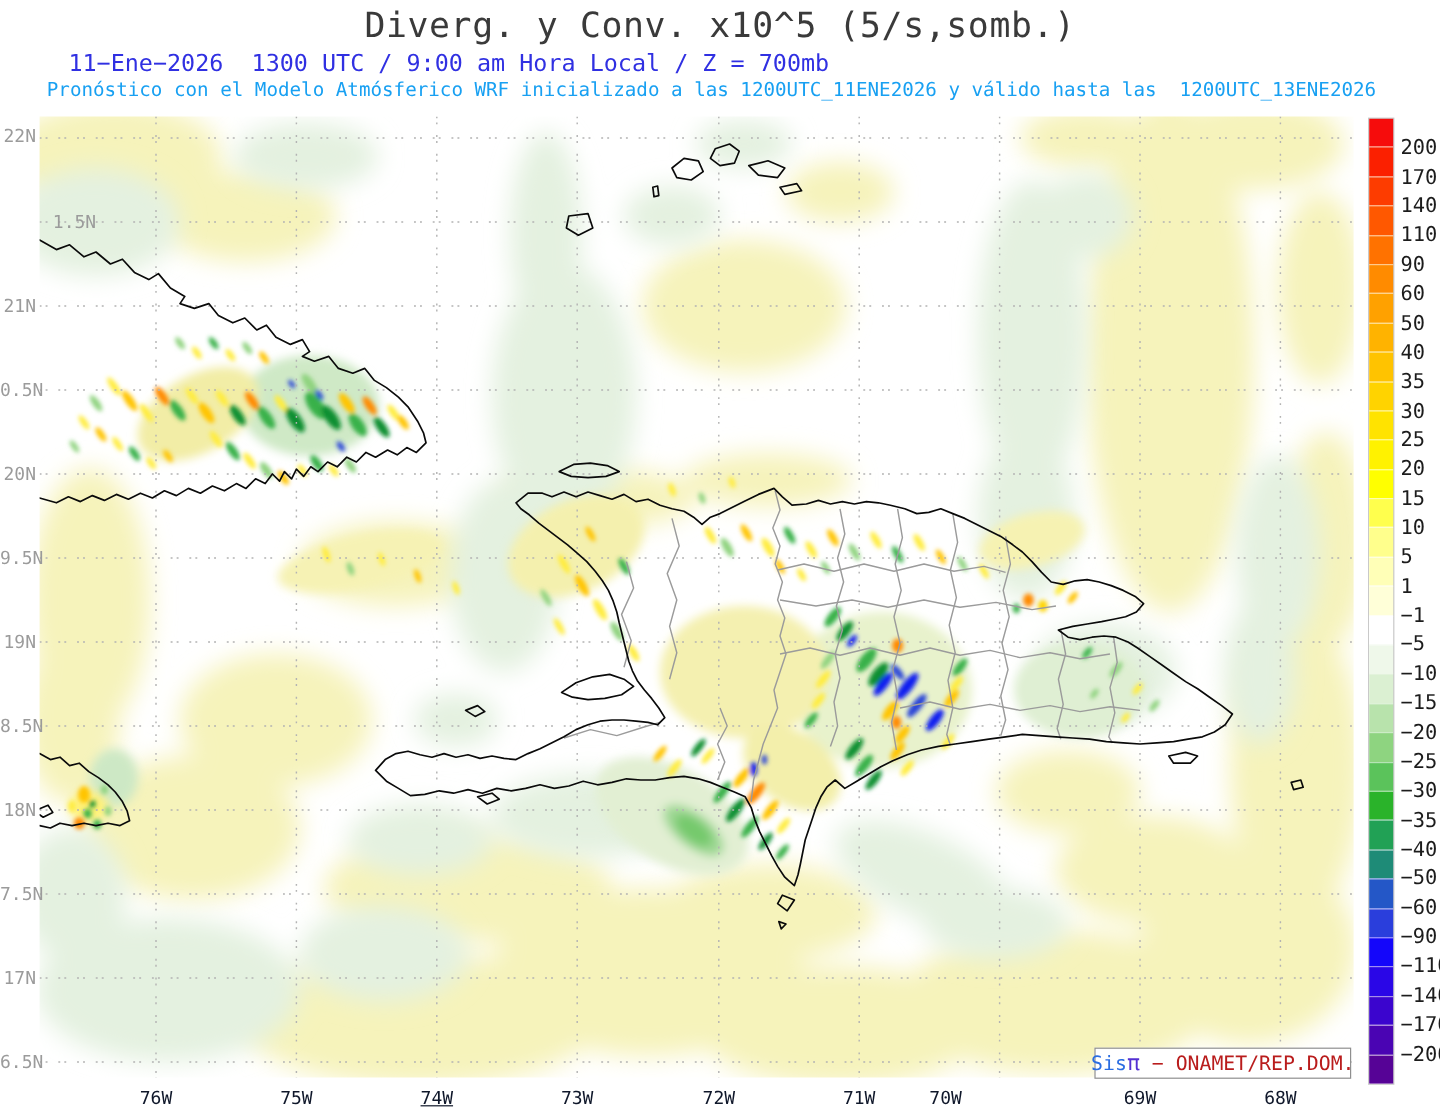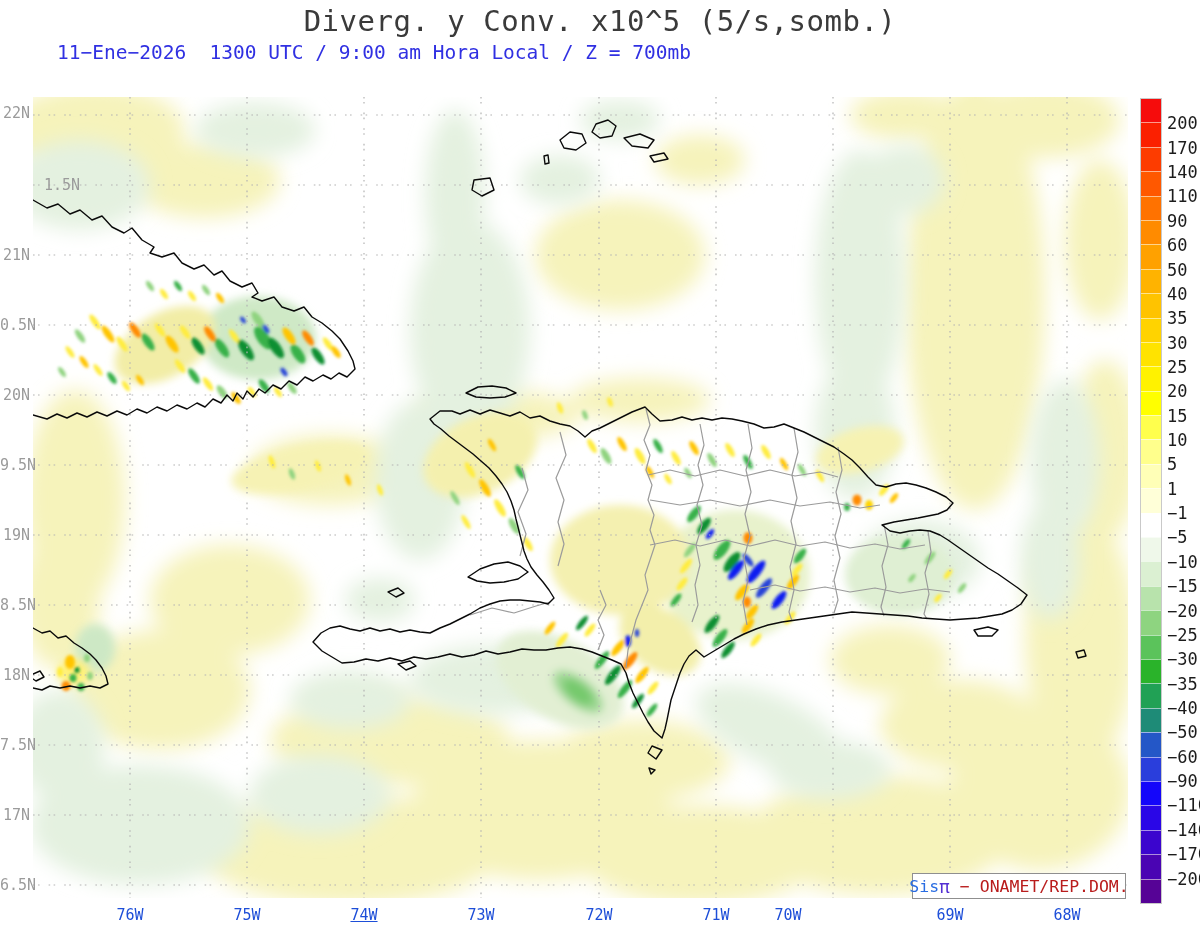--- a/index.html
+++ b/index.html
@@ -3,21 +3,21 @@
 <meta charset="utf-8">
 <style>
   html,body{margin:0;padding:0;background:#fff;}
   #page{position:relative;width:1200px;height:927px;background:#fff;overflow:hidden;
         font-family:"DejaVu Sans Mono",monospace;}
   .title{position:absolute;top:4px;left:0;right:0;text-align:center;font-size:29px;
          color:#3a3a3a;letter-spacing:.5px;white-space:pre;}
   .sub1{position:absolute;top:41px;left:57px;font-size:19.5px;color:#3030e2;white-space:pre;}
   .sub2{position:absolute;top:65px;left:39px;font-size:16px;color:#18a0f2;white-space:pre;}
   .lat-label{position:absolute;left:0;width:30px;text-align:right;font-size:15px;color:#9b9b9b;}
-  .lon-label{position:absolute;top:906px;width:60px;text-align:center;font-size:15px;color:#1d4ed8;}
+  .lon-label{position:absolute;top:906px;width:60px;text-align:center;font-size:15px;color:#0f172a;}
   #colorbar{position:absolute;left:1141px;top:99px;width:20px;height:804px;display:flex;
             flex-direction:column;box-shadow:0 0 0 1px #c9c9c9;}
   .cb-seg{flex:1;}
   .cb-seg + .cb-seg{border-top:1px solid rgba(255,255,255,.55);}
   .cb-label{position:absolute;left:1167px;width:46px;font-size:17px;color:#1c1c1c;white-space:pre;}
   #credit{position:absolute;left:912px;top:873px;width:212px;height:24px;background:#fff;
           border:1px solid #8f8f8f;display:flex;align-items:center;justify-content:center;
           font-size:16.5px;white-space:pre;z-index:5;}
   #credit .brand{color:#2a6de2;}
   #credit .pi{color:#5430d2;font-size:18px;}
@@ -323,20 +323,21 @@
         <path d="M596 124 L608 120 616 126 612 136 600 138 592 132 Z"></path>
         <path d="M624 138 L640 134 654 140 648 148 632 146 Z"></path>
         <path d="M650 156 L664 153 668 159 654 162 Z"></path>
         <path d="M544 156 L548 155 549 163 545 164 Z"></path>
       </g>
     </g>
   </svg>
 
   <div class="title">Diverg. y Conv. x10^5 (5/s,somb.)</div>
   <div class="sub1">11−Ene−2026  1300 UTC / 9:00 am Hora Local / Z = 700mb</div>
+  <div class="sub2">Pronóstico con el Modelo Atmósferico WRF inicializado a las 1200UTC_11ENE2026 y válido hasta las  1200UTC_13ENE2026</div>
 
   <div id="colorbar">
       <div class="cb-seg" style="background: rgb(246, 12, 12);"></div>
       <div class="cb-seg" style="background: rgb(251, 32, 0);"></div>
       <div class="cb-seg" style="background: rgb(253, 60, 0);"></div>
       <div class="cb-seg" style="background: rgb(255, 88, 0);"></div>
       <div class="cb-seg" style="background: rgb(255, 114, 0);"></div>
       <div class="cb-seg" style="background: rgb(255, 139, 0);"></div>
       <div class="cb-seg" style="background: rgb(255, 161, 0);"></div>
       <div class="cb-seg" style="background: rgb(255, 179, 0);"></div>

